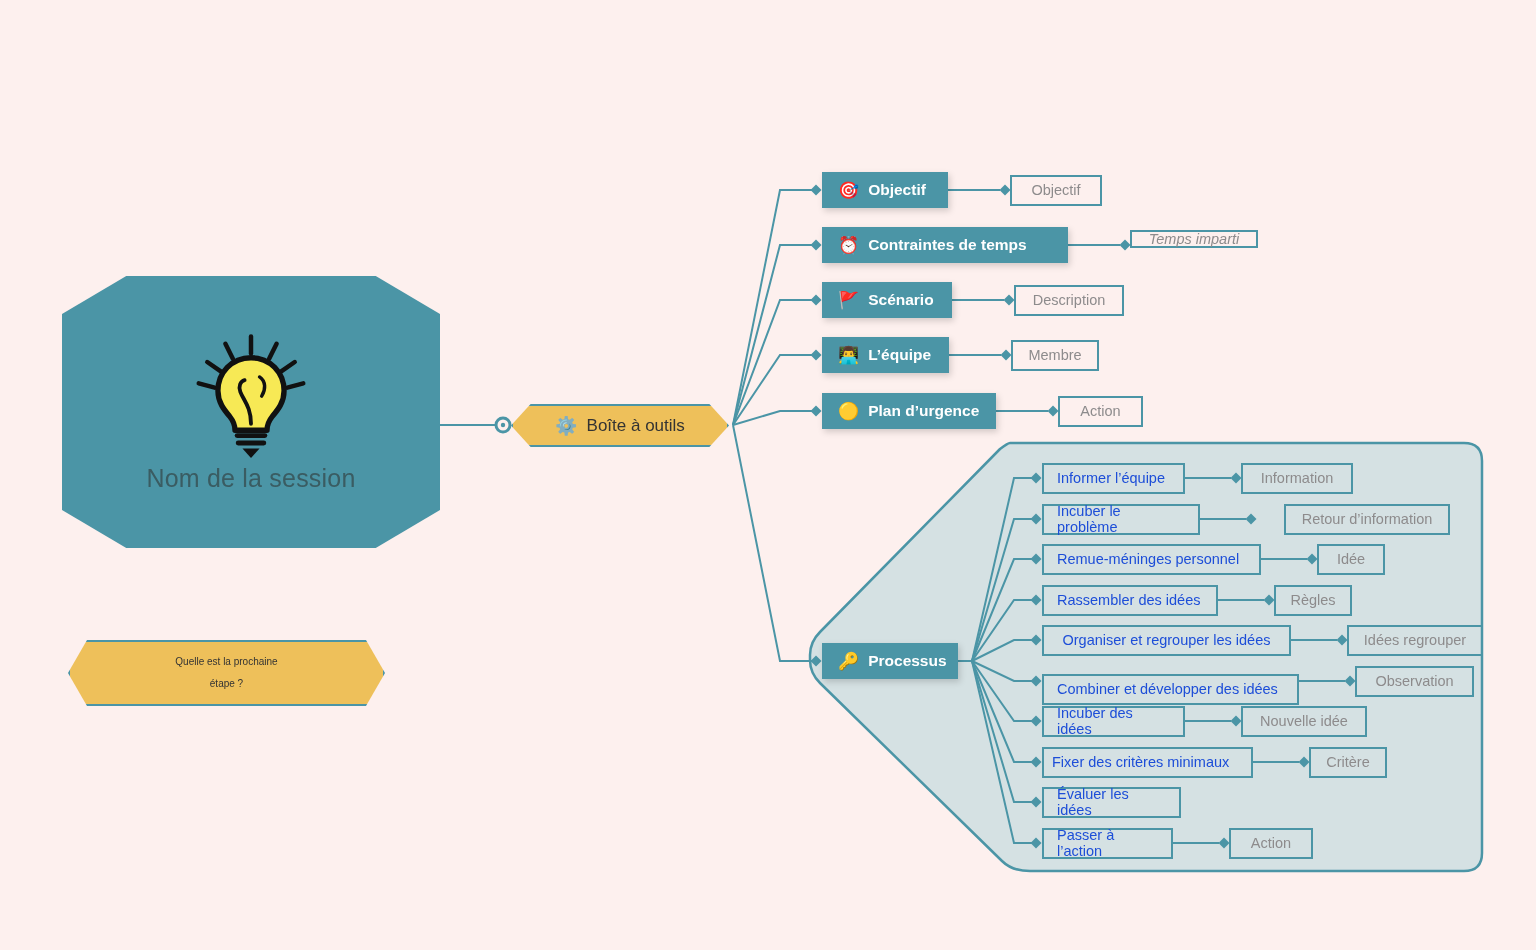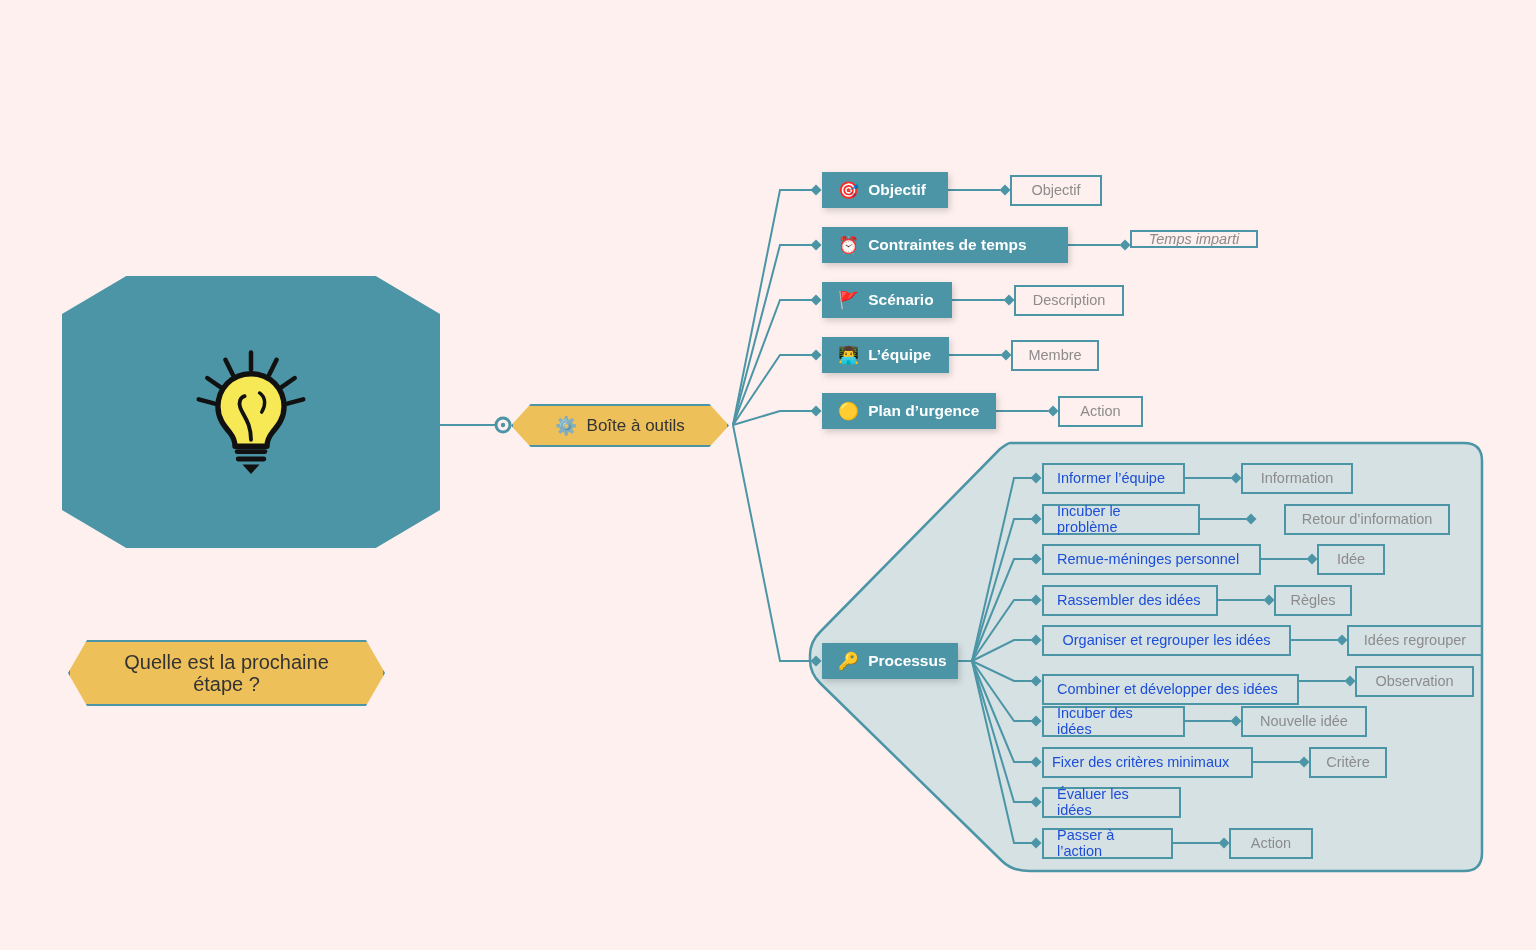--- a/index.html
+++ b/index.html
@@ -78,21 +78,21 @@
     font-size: 17px;
     gap: 9px;
   }
   #toolbox-node .emoji { font-size: 18px; }
   #next-step-node {
     left: 68px;
     top: 640px;
     width: 317px;
     height: 66px;
     clip-path: polygon(0% 50%, 6% 0%, 94% 0%, 100% 50%, 94% 100%, 6% 100%);
-    font-size: 20px;
+    font-size: 10px;
     line-height: 22px;
     flex-direction: column;
   }
 
   
   .teal-node {
     background: #4b95a6;
     color: #ffffff;
     font-size: 15.5px;
     font-weight: bold;
@@ -222,20 +222,21 @@
       </g>
       <path d="M 60 26 C 42 26 29 40 29 57 C 29 68 35 75 40 81 C 44 86 45 90 45 94 L 75 94 C 75 90 76 86 80 81 C 85 75 91 68 91 57 C 91 40 78 26 60 26 Z" fill="#f7e955" stroke="#111" stroke-width="5" stroke-linejoin="round"></path>
       <path d="M 60 88 C 60 72 53 66 50 58 C 48 53 50 48 54 47" fill="none" stroke="#111" stroke-width="3.6" stroke-linecap="round"></path>
       <path d="M 68 44 C 74 48 74 56 70 62" fill="none" stroke="#111" stroke-width="3.2" stroke-linecap="round"></path>
       <g stroke="#111" stroke-width="4.6" stroke-linecap="round">
         <line x1="47" y1="99" x2="73" y2="99"></line>
         <line x1="48" y1="106" x2="72" y2="106"></line>
       </g>
       <path d="M 52 111 L 68 111 L 60 120 Z" fill="#111"></path>
     </svg>
+    <div class="central-title">Nom de la session</div>
   </div>
 
   <div class="node gold-hex" id="toolbox-node">
     <span class="emoji">⚙️</span>
     <span>Boîte à outils</span>
   </div>
 
   <div class="node gold-hex" id="next-step-node">
     <span>Quelle est la prochaine</span>
     <span>étape ?</span>

